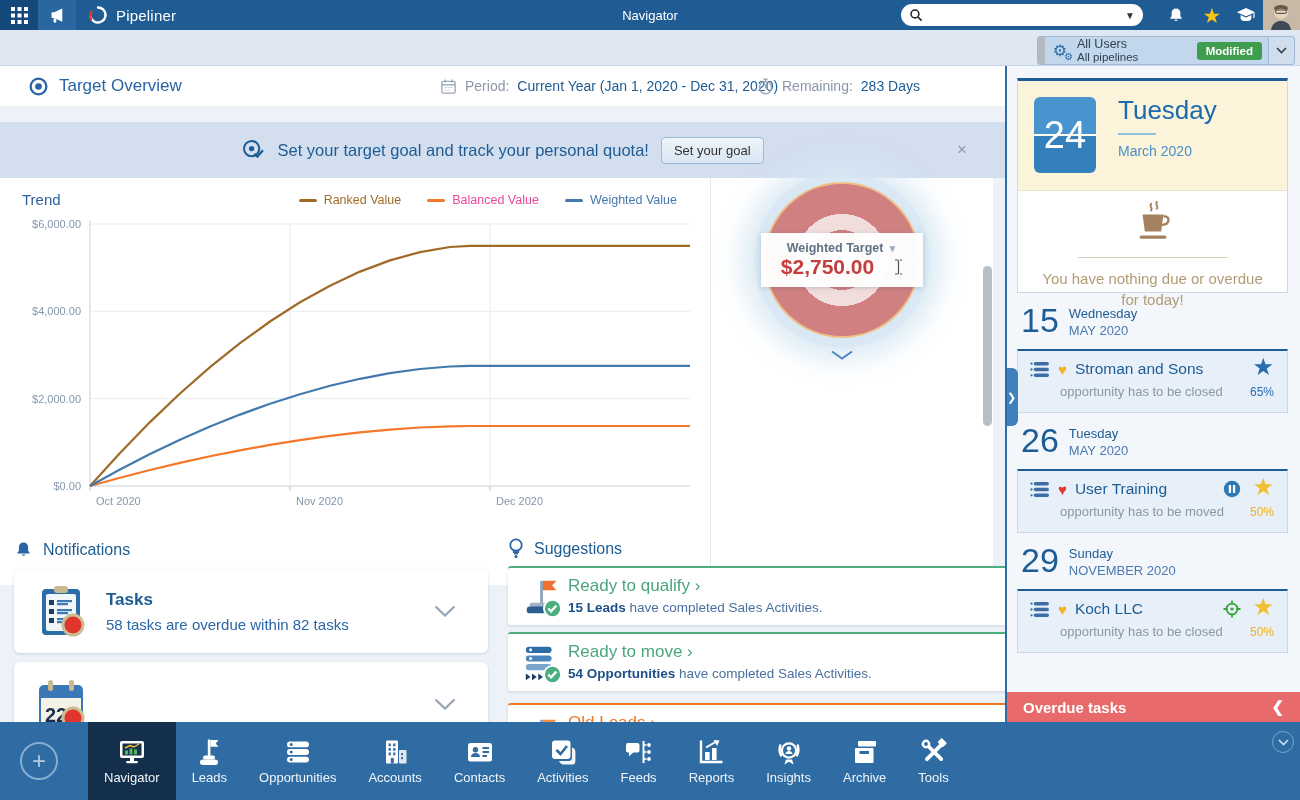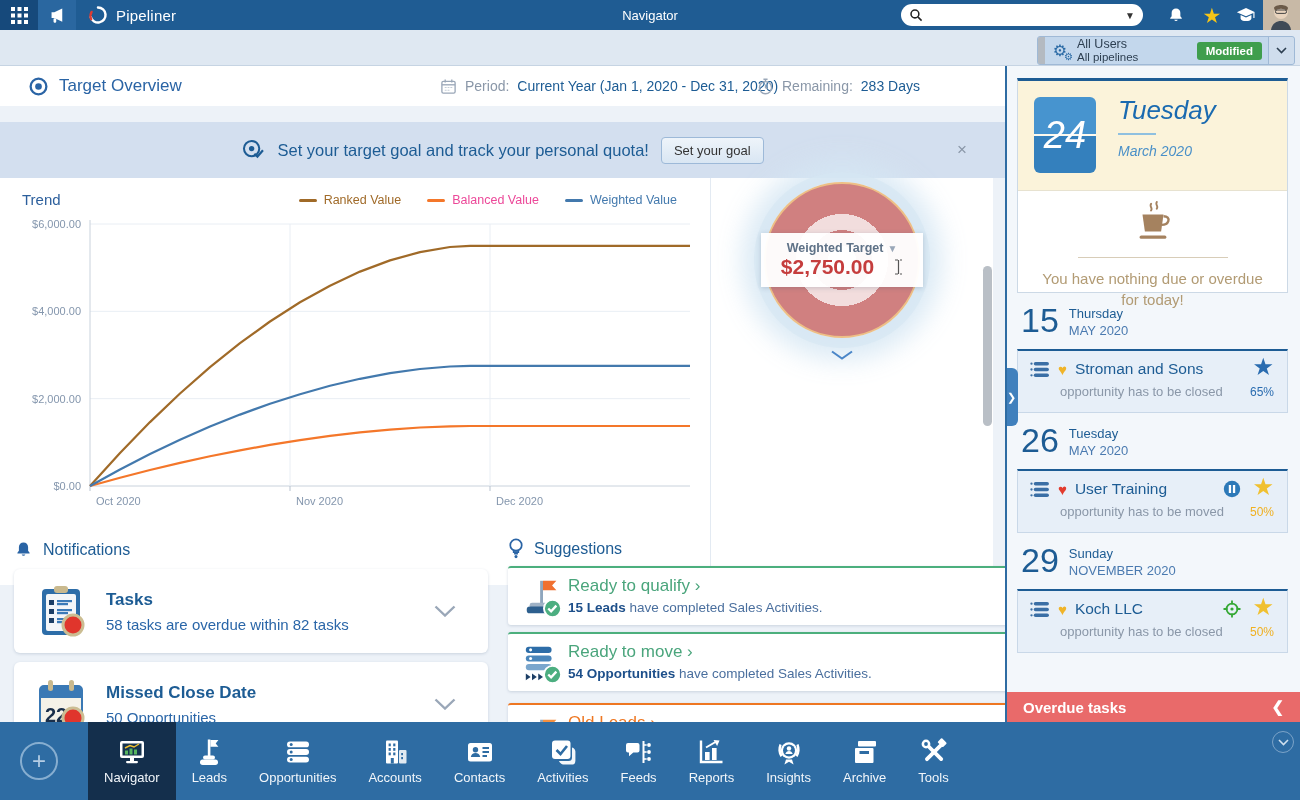--- a/index.html
+++ b/index.html
@@ -89,21 +89,21 @@
   .sugg-title { font-size:17px; padding-top:8px; }
   .sugg-title.green-t { color:#4aa57c; }
   .sugg-title.orange-t { color:#ee7722; }
   .sugg-sub { font-size:13.5px; color:#4a6f9e; margin-top:4px; }
   .sugg-sub b { color:#1d4f8a; }
 
   
   .sidebar { position:absolute; top:66px; right:0; width:295px; bottom:78px; background:#f3f7fb; border-left:2px solid #2e6ca3; overflow:hidden; }
   .side-handle { position:absolute; left:-2px; top:302px; width:13px; height:58px; background:#4080bd; border-radius:0 6px 6px 0; color:#fff; display:flex; align-items:center; justify-content:center; font-size:11px; cursor:pointer; z-index:3; }
   .today-card { margin:12px 12px 0 10px; background:#fff; border:1px solid #ccd9e6; border-top:3px solid #1d5c94; height:215px; }
-  .today-head { display:flex; background:#fbf3da; height:110px; border-bottom:1px solid #e7e2d0;font-style:italic; }
+  .today-head { display:flex; background:#fbf3da; height:110px; border-bottom:1px solid #e7e2d0; }
   .day-tile { width:62px; height:76px; margin:16px 0 0 16px; border-radius:6px; background:linear-gradient(#4794cf 49%, rgba(255,255,255,.55) 49% 51%, #3480bd 51%); color:#fff; font-size:38px; display:flex; align-items:center; justify-content:center; }
   .today-info { margin:14px 0 0 22px; }
   .today-weekday { font-size:26px; color:#1a6ab0; }
   .today-underline { width:38px; height:2px; background:#8fc0e0; margin:7px 0 8px; }
   .today-month { font-size:14px; color:#4a90c8; }
   .today-body { text-align:center; padding-top:10px; }
   .today-divider { width:150px; height:1px; background:#d8cdb8; margin:8px auto 10px; }
   .today-msg { font-size:15px; color:#b29b74; padding:0 20px; line-height:1.4; }
 
   .date-group { display:flex; align-items:flex-start; gap:10px; margin:10px 0 0 14px; height:40px; }
@@ -371,24 +371,20 @@
         <svg class="notif-icon" viewBox="0 0 54 54">
           <rect x="6" y="9" width="42" height="40" rx="4" fill="#f5f2e8" stroke="#3a79b5" stroke-width="2"></rect>
           <path d="M6 13a4 4 0 0 1 4-4h34a4 4 0 0 1 4 4v8H6z" fill="#3a79b5"></path>
           <g fill="#c9b98e">
               <rect x="14" y="3" width="5" height="11" rx="2.5"></rect>
               <rect x="35" y="3" width="5" height="11" rx="2.5"></rect>
             </g>
           <text x="11" y="45" font-size="20" font-weight="bold" fill="#1a2f4a" font-family="Liberation Sans, sans-serif">22</text>
           <circle cx="39" cy="41" r="10" fill="#e0352c" stroke="#cbbd92" stroke-width="3"></circle>
         </svg>
-        <div class="notif-text">
-          <div class="notif-title">Missed Close Date</div>
-          <div class="notif-sub">50 Opportunities</div>
-        </div>
         <svg class="card-chevron" width="22" height="12" viewBox="0 0 22 12">
             <path d="M1.5 1.5L11 10.5l9.5-9" stroke="#9aa7b8" stroke-width="2.4" fill="none"></path>
           </svg>
       </div>
     </div>
 
     <div class="sugg-col">
       <div class="sec-head">
         <svg width="16" height="21" viewBox="0 0 16 22">
             <circle cx="8" cy="7.5" r="6" stroke="#2a64a5" stroke-width="1.8" fill="none"></circle>
@@ -464,21 +460,21 @@
         <path d="M35 16c4 0 6 2 5 5s-4 4-7 4" stroke="#a5825f" stroke-width="2.5" fill="none"></path>
         <rect x="10" y="36" width="28" height="3.5" rx="1.7" fill="#a5825f"></rect>
       </svg>
       <div class="today-divider"></div>
       <div class="today-msg">You have nothing due or overdue for today!</div>
     </div>
   </div>
 
   <div class="date-group">
     <span class="dg-day">15</span>
-    <span><span class="dg-weekday" style="display:block">Thursday</span><span class="dg-month">MAY 2020</span></span>
+    <span><span class="dg-weekday" style="display:block">Wednesday</span><span class="dg-month">MAY 2020</span></span>
   </div>
   <div class="task-card">
     <div class="tc-row1">
       <svg width="20" height="17" viewBox="0 0 22 19">
           <g fill="#3a6ea5">
             <rect x="4" y="1" width="17" height="4" rx="2"></rect>
             <rect x="4" y="7.5" width="17" height="4" rx="2"></rect>
             <rect x="4" y="14" width="17" height="4" rx="2"></rect>
             <circle cx="1.5" cy="3" r="1.3"></circle>
             <circle cx="1.5" cy="9.5" r="1.3"></circle>

